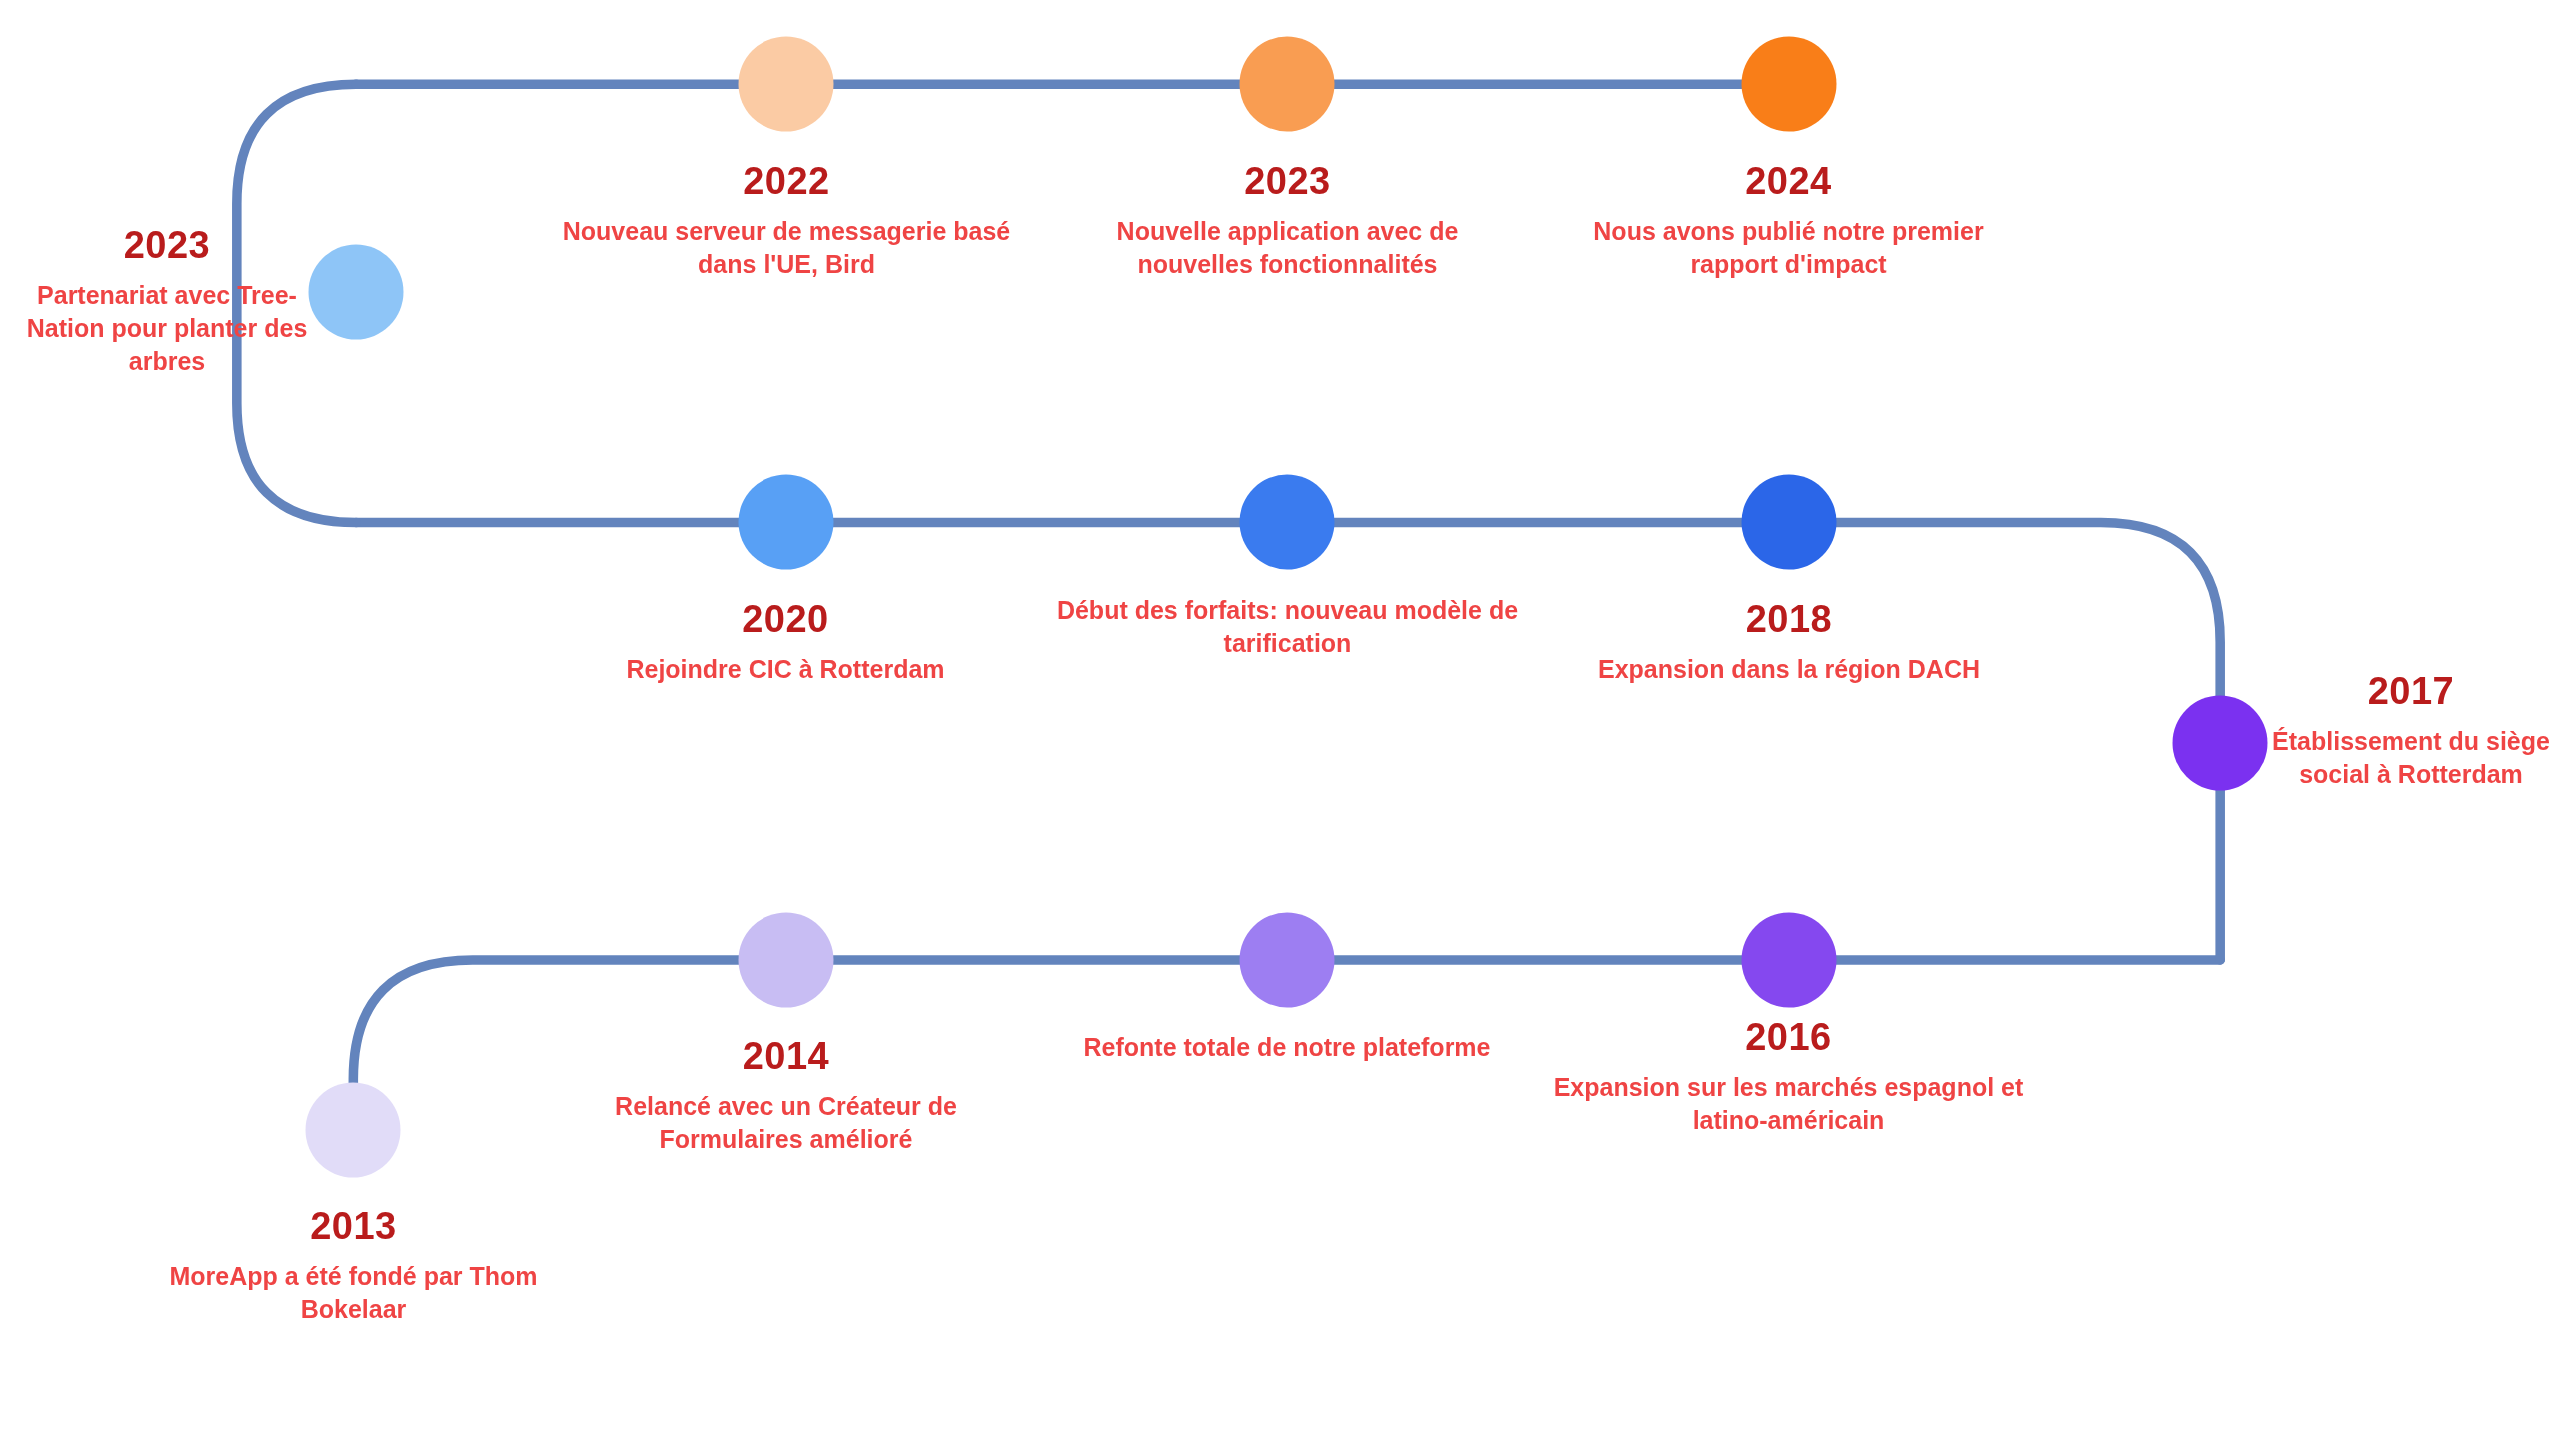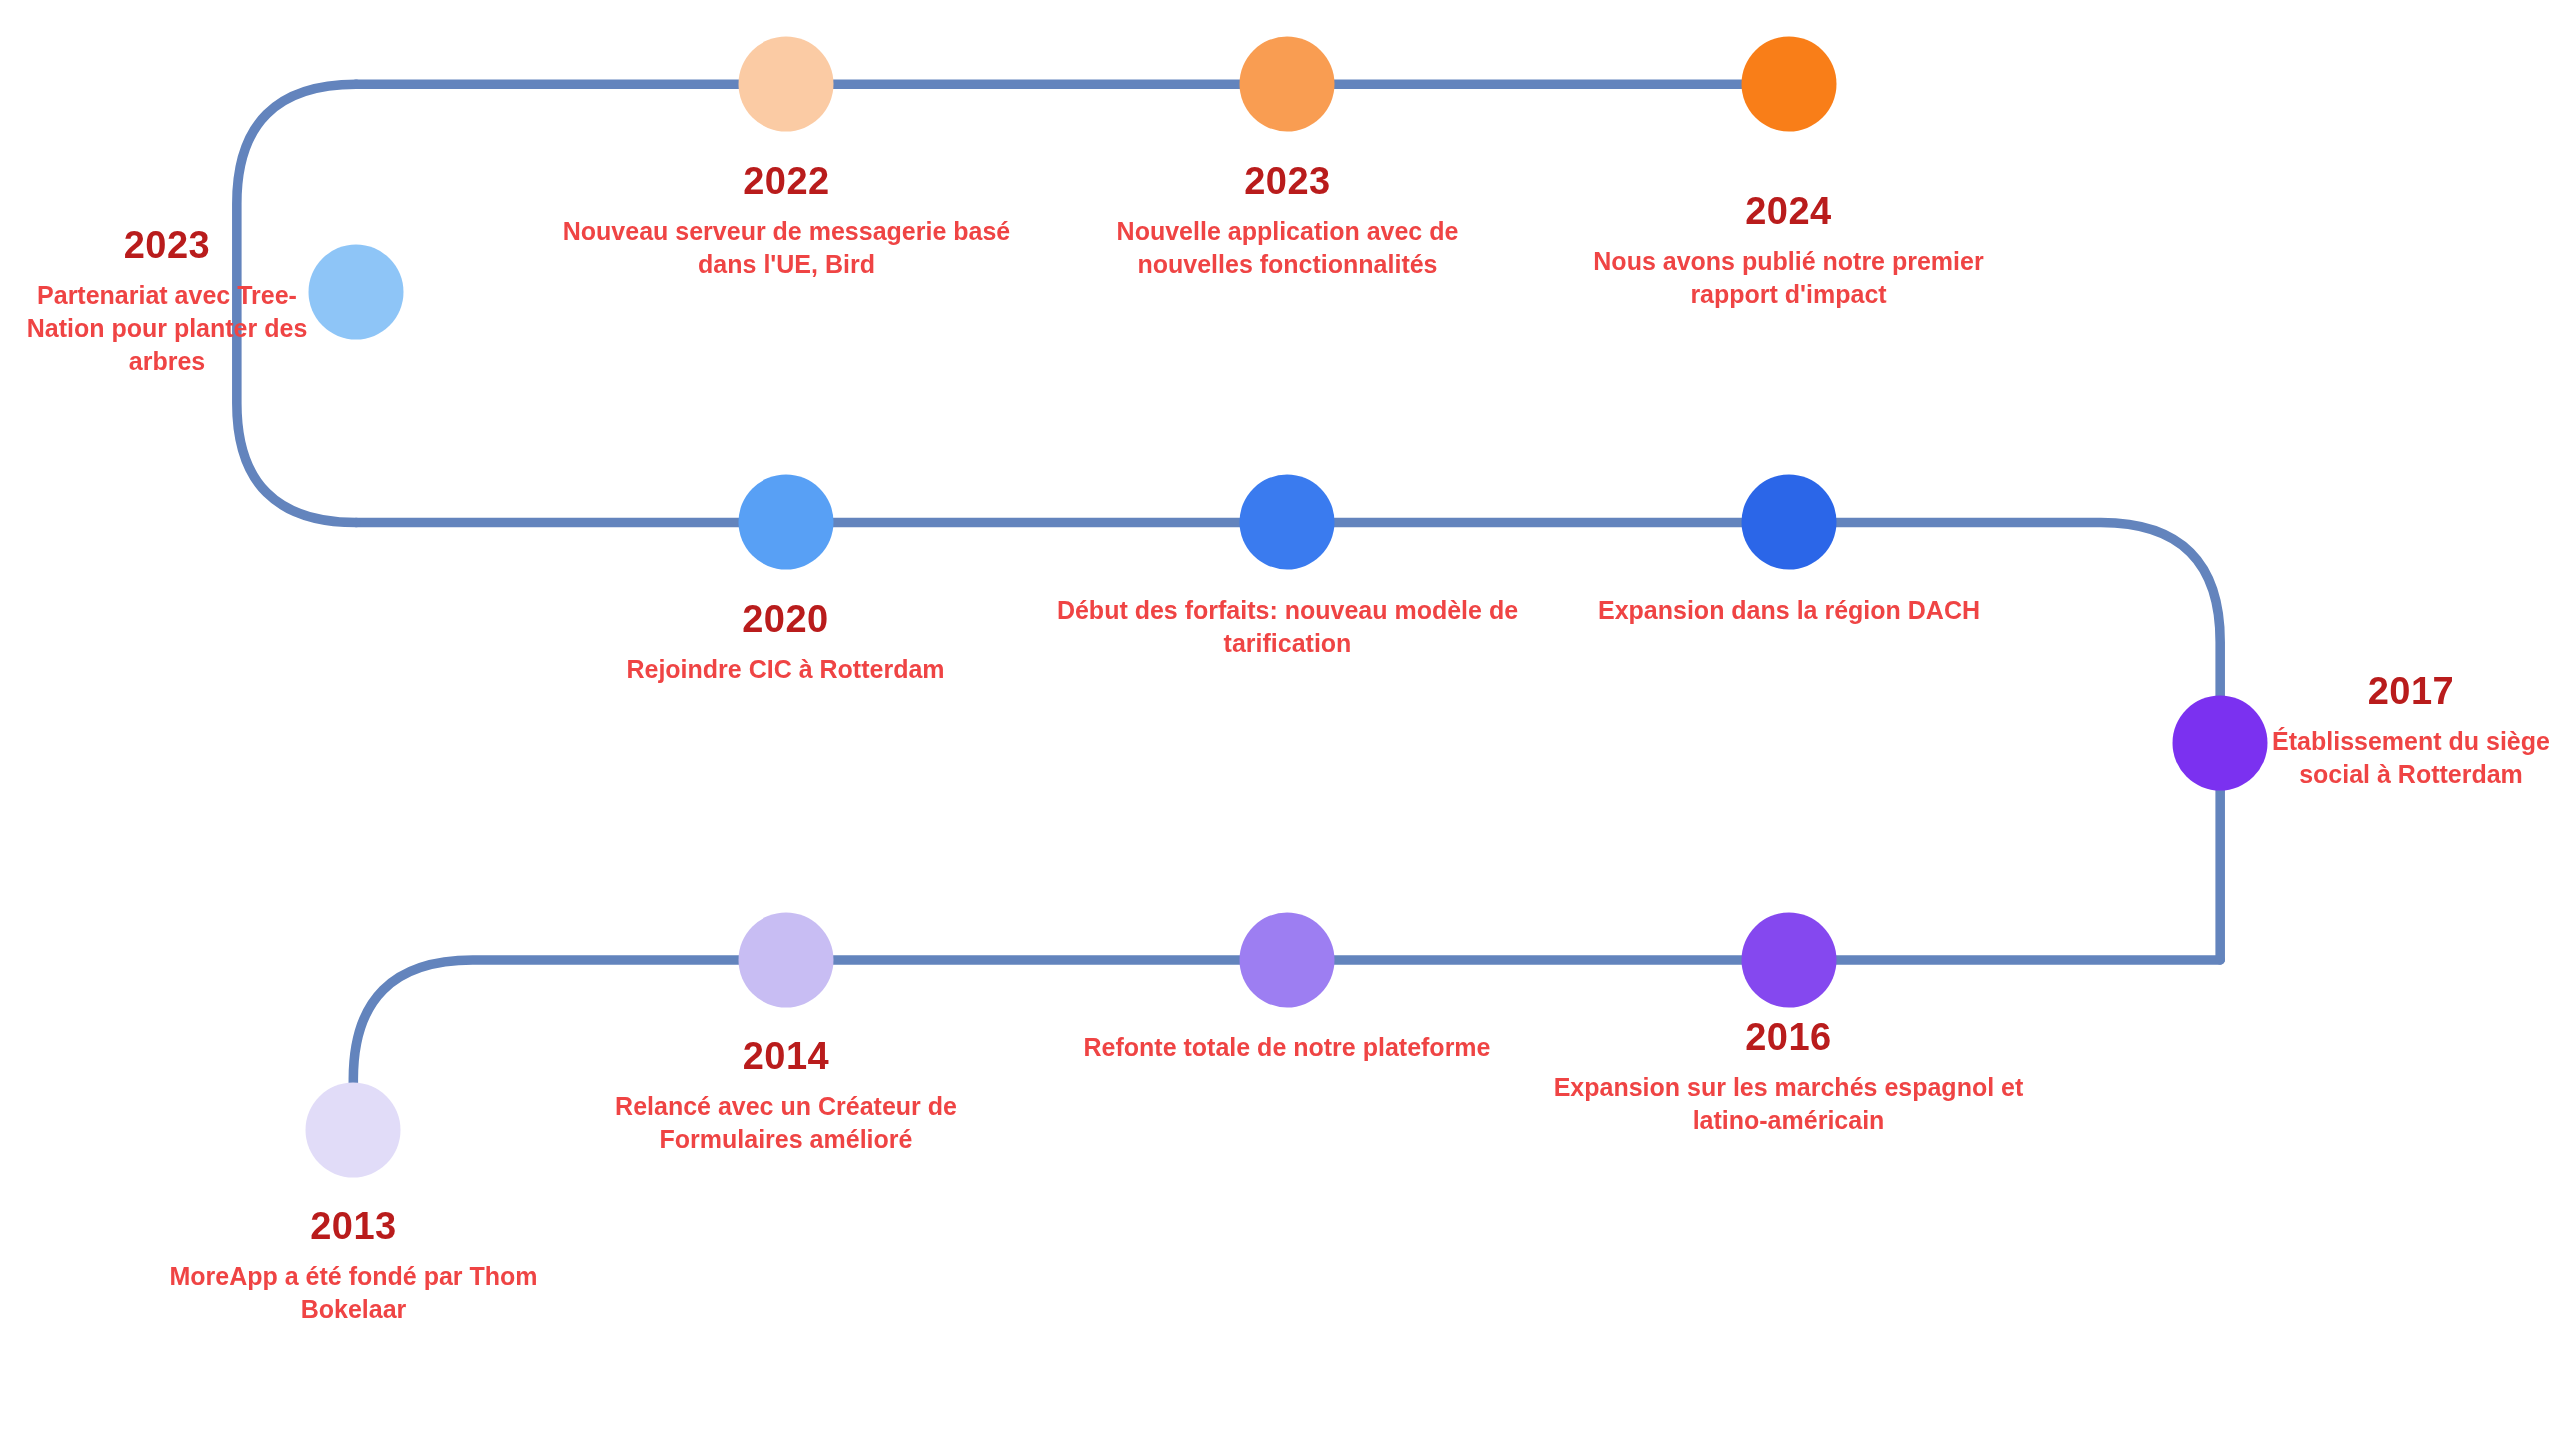--- a/index.html
+++ b/index.html
@@ -97,20 +97,21 @@
   </div>
 
   <div class="node" style="left:2220px; top:743px; background:#7b31f0;"></div>
   <div class="milestone-label" style="left:2258px; top:666px; width:306px;">
     <span class="year">2017</span>
     <span class="desc">Établissement du siège social à Rotterdam</span>
   </div>
 
   <div class="node" style="left:1789px; top:522px; background:#2b66e8;"></div>
   <div class="milestone-label" style="left:1579px; top:594px; width:420px;">
+    <span class="year">2018</span>
     <span class="desc">Expansion dans la région DACH</span>
   </div>
 
   <div class="node" style="left:1287px; top:522px; background:#3a7bef;"></div>
   <div class="milestone-label" style="left:1039px; top:594px; width:497px;">
     <span class="desc">Début des forfaits: nouveau modèle de tarification</span>
   </div>
 
   <div class="node" style="left:786px; top:522px; background:#58a0f5;"></div>
   <div class="milestone-label" style="left:585px; top:594px; width:401px;">
@@ -130,19 +131,19 @@
     <span class="desc">Nouveau serveur de messagerie basé dans l'UE, Bird</span>
   </div>
 
   <div class="node" style="left:1287px; top:84px; background:#f99d52;"></div>
   <div class="milestone-label" style="left:1068px; top:156px; width:439px;">
     <span class="year">2023</span>
     <span class="desc">Nouvelle application avec de nouvelles fonctionnalités</span>
   </div>
 
   <div class="node" style="left:1789px; top:84px; background:#f97e18;"></div>
-  <div class="milestone-label" style="left:1588px; top:156px; width:401px;margin-top:30px;">
+  <div class="milestone-label" style="left:1588px; top:156px; width:401px;">
     <span class="year">2024</span>
     <span class="desc">Nous avons publié notre premier rapport d'impact</span>
   </div>
 
 </div>
 
 
 </body></html>

